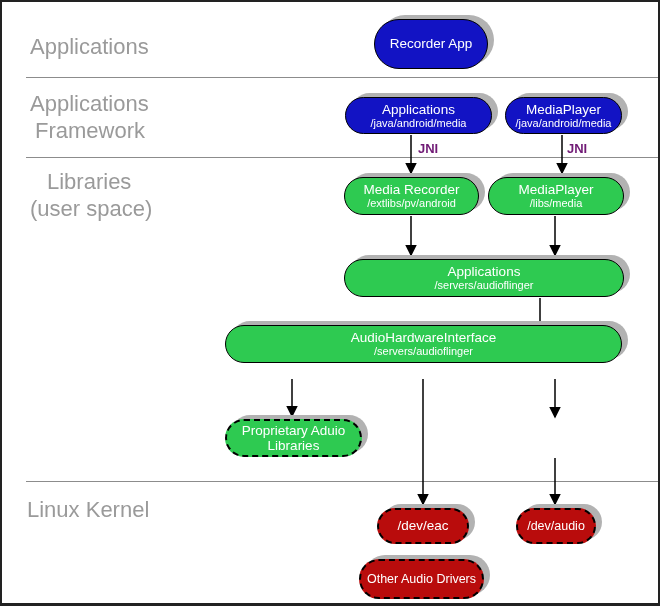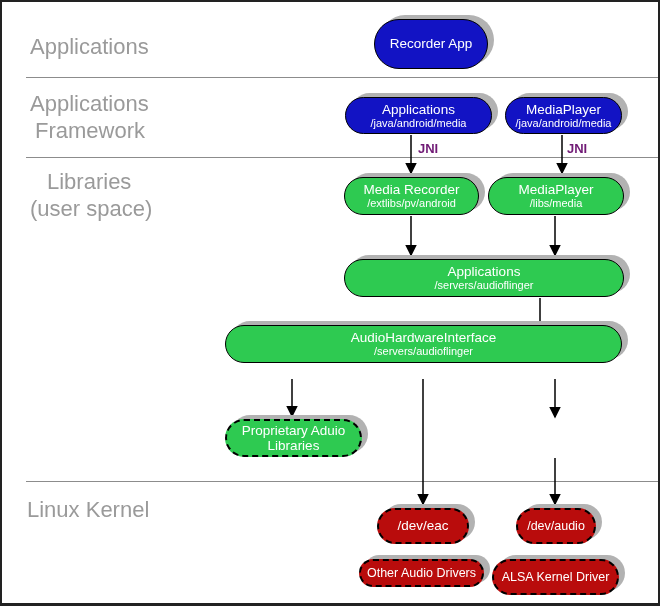--- a/index.html
+++ b/index.html
@@ -133,20 +133,17 @@
     <span class="t">Proprietary Aduio</span>
     <span class="t">Libraries</span>
   </div>
 
   <div class="pill red dashed" style="left:375px;top:506px;width:92px;height:36px;text-align:right;">
     <span class="t">/dev/eac</span>
   </div>
   <div class="pill red dashed" style="left:514px;top:506px;width:80px;height:36px;align-items:center;">
     <span class="t" style="font-size:12.5px;">/dev/audio</span>
   </div>
-  <div class="pill red dashed" style="left:357px;top:557px;width:125px;height:28px;text-align:center;">
+  <div class="pill red dashed" style="left:357px;top:557px;width:125px;height:40px;text-align:center;">
     <span class="t" style="font-size:12.5px;">Other Audio Drivers</span>
-  </div>
-  <div class="pill red dashed" style="left:490px;top:557px;width:127px;height:36px;">
-    <span class="t" style="font-size:12.5px;">ALSA Kernel Driver</span>
   </div>
 
 </div>
 
 </body></html>

